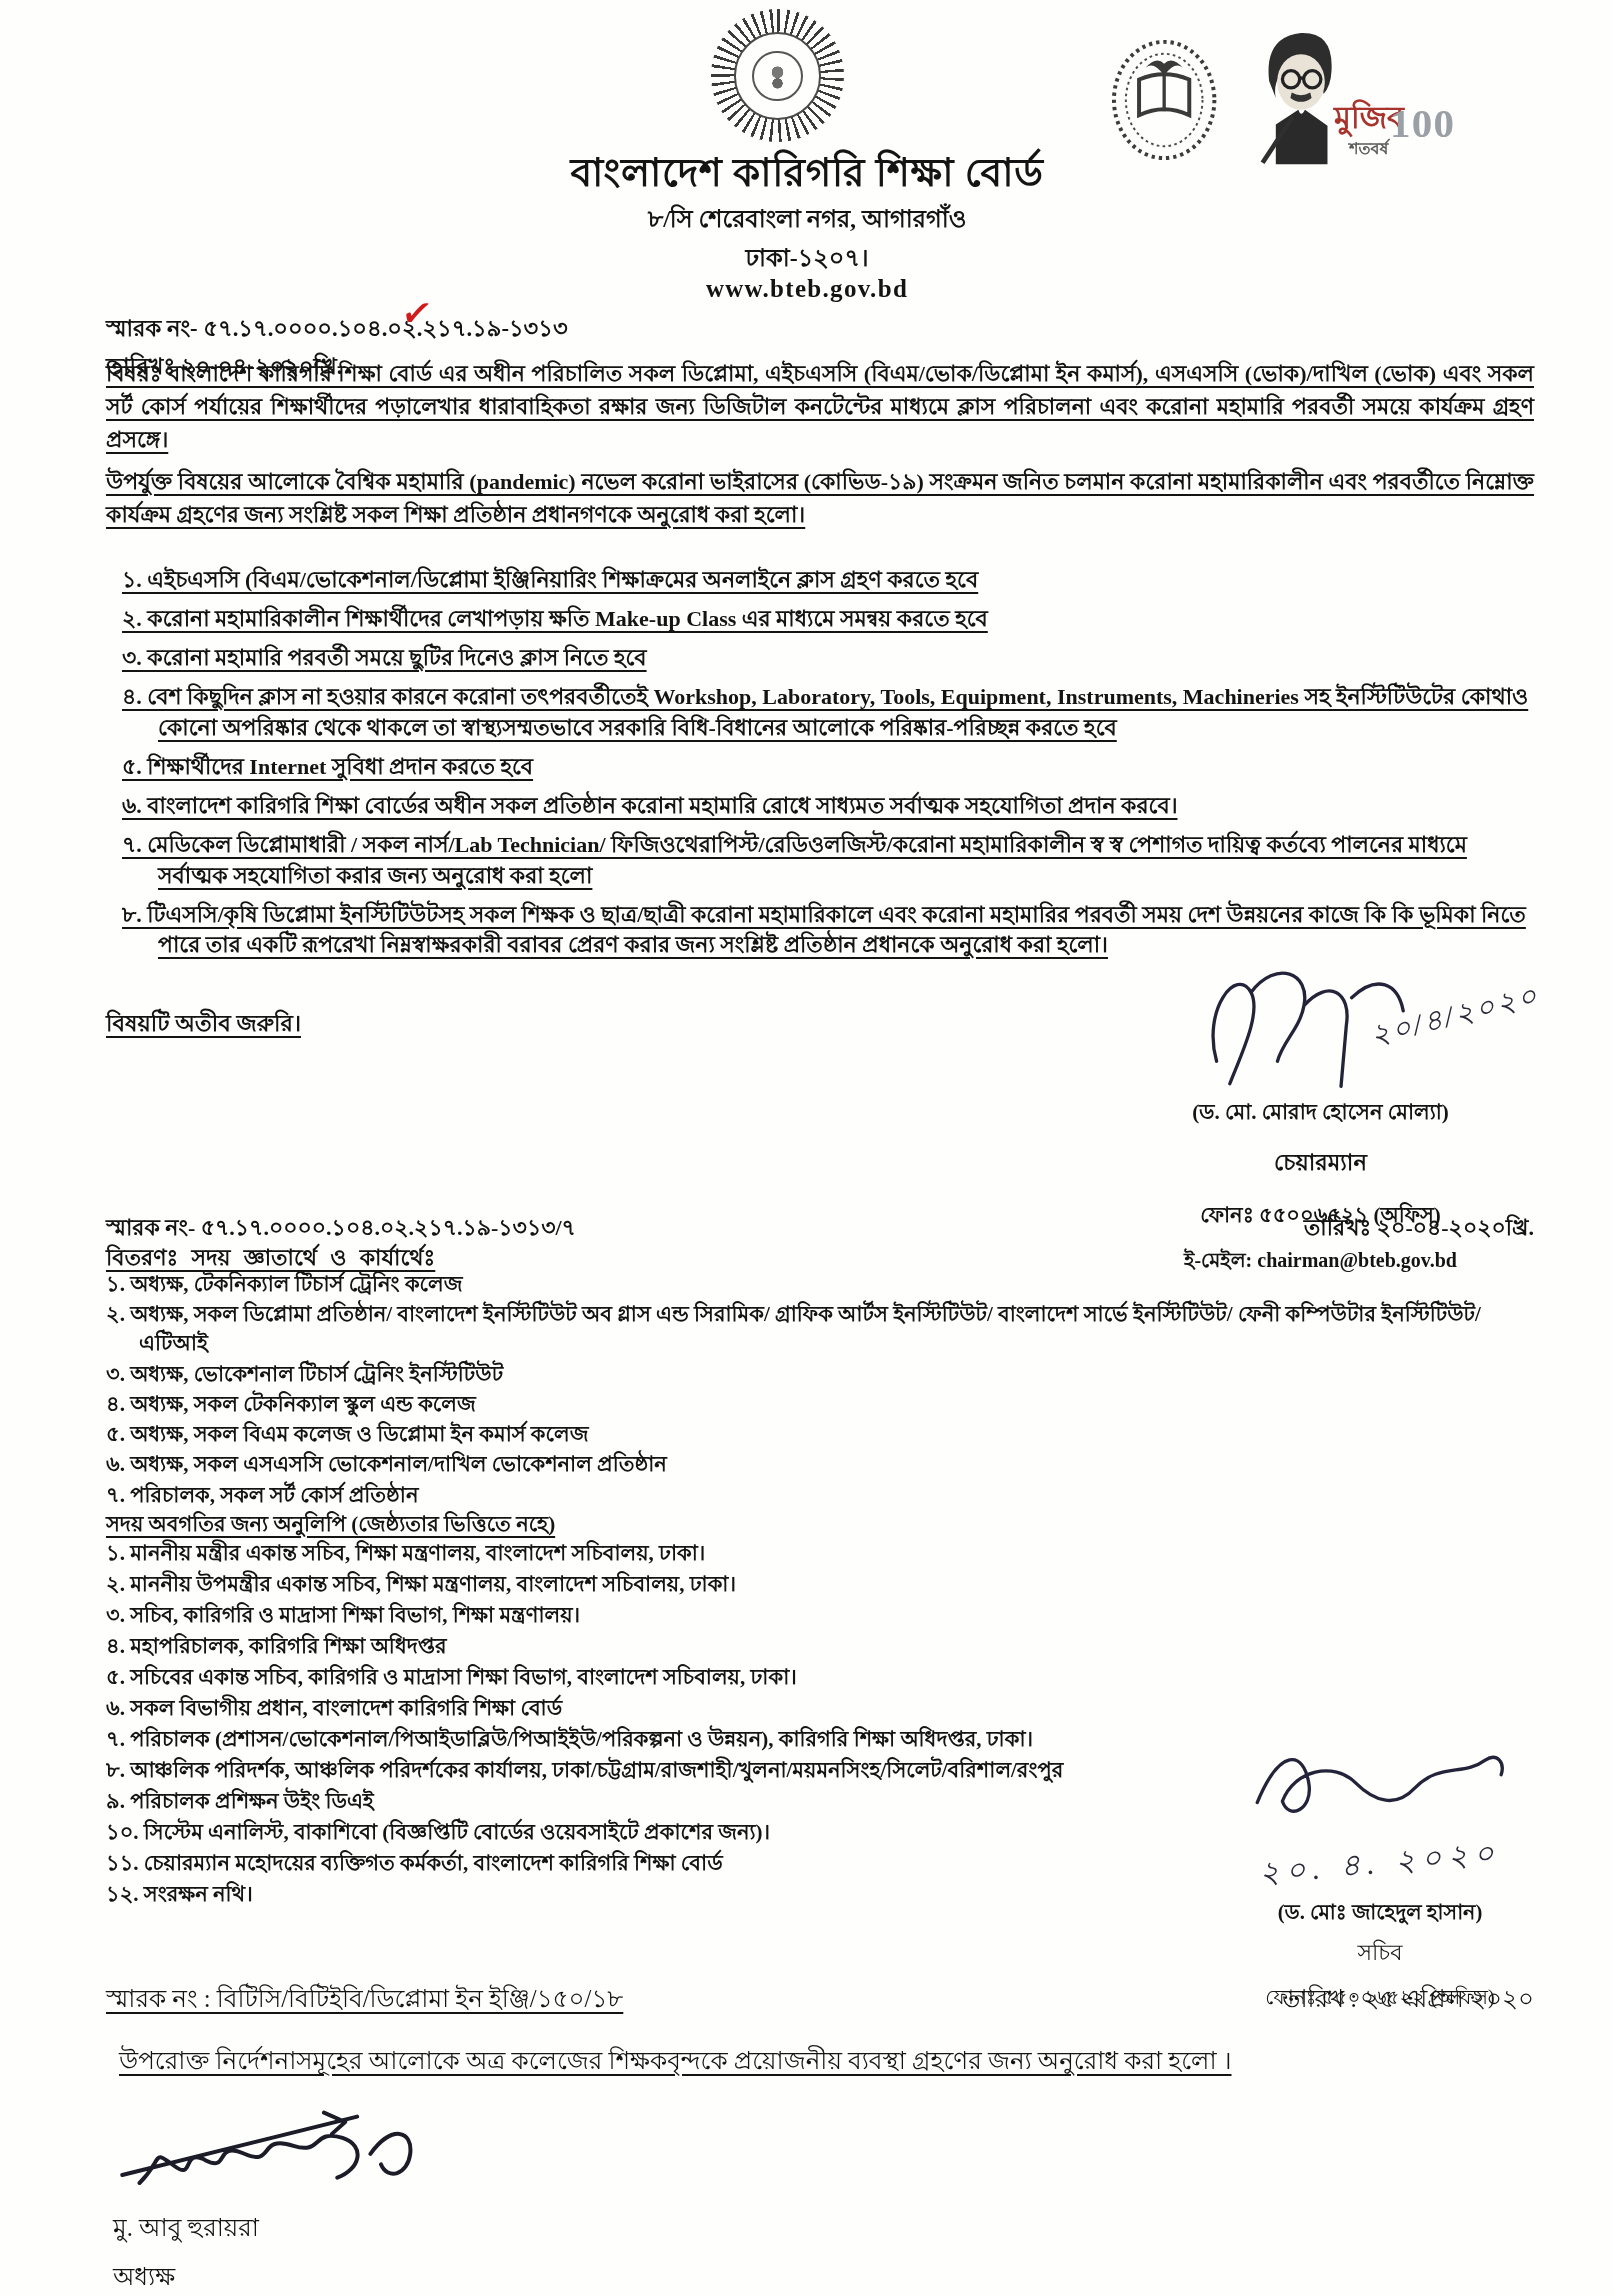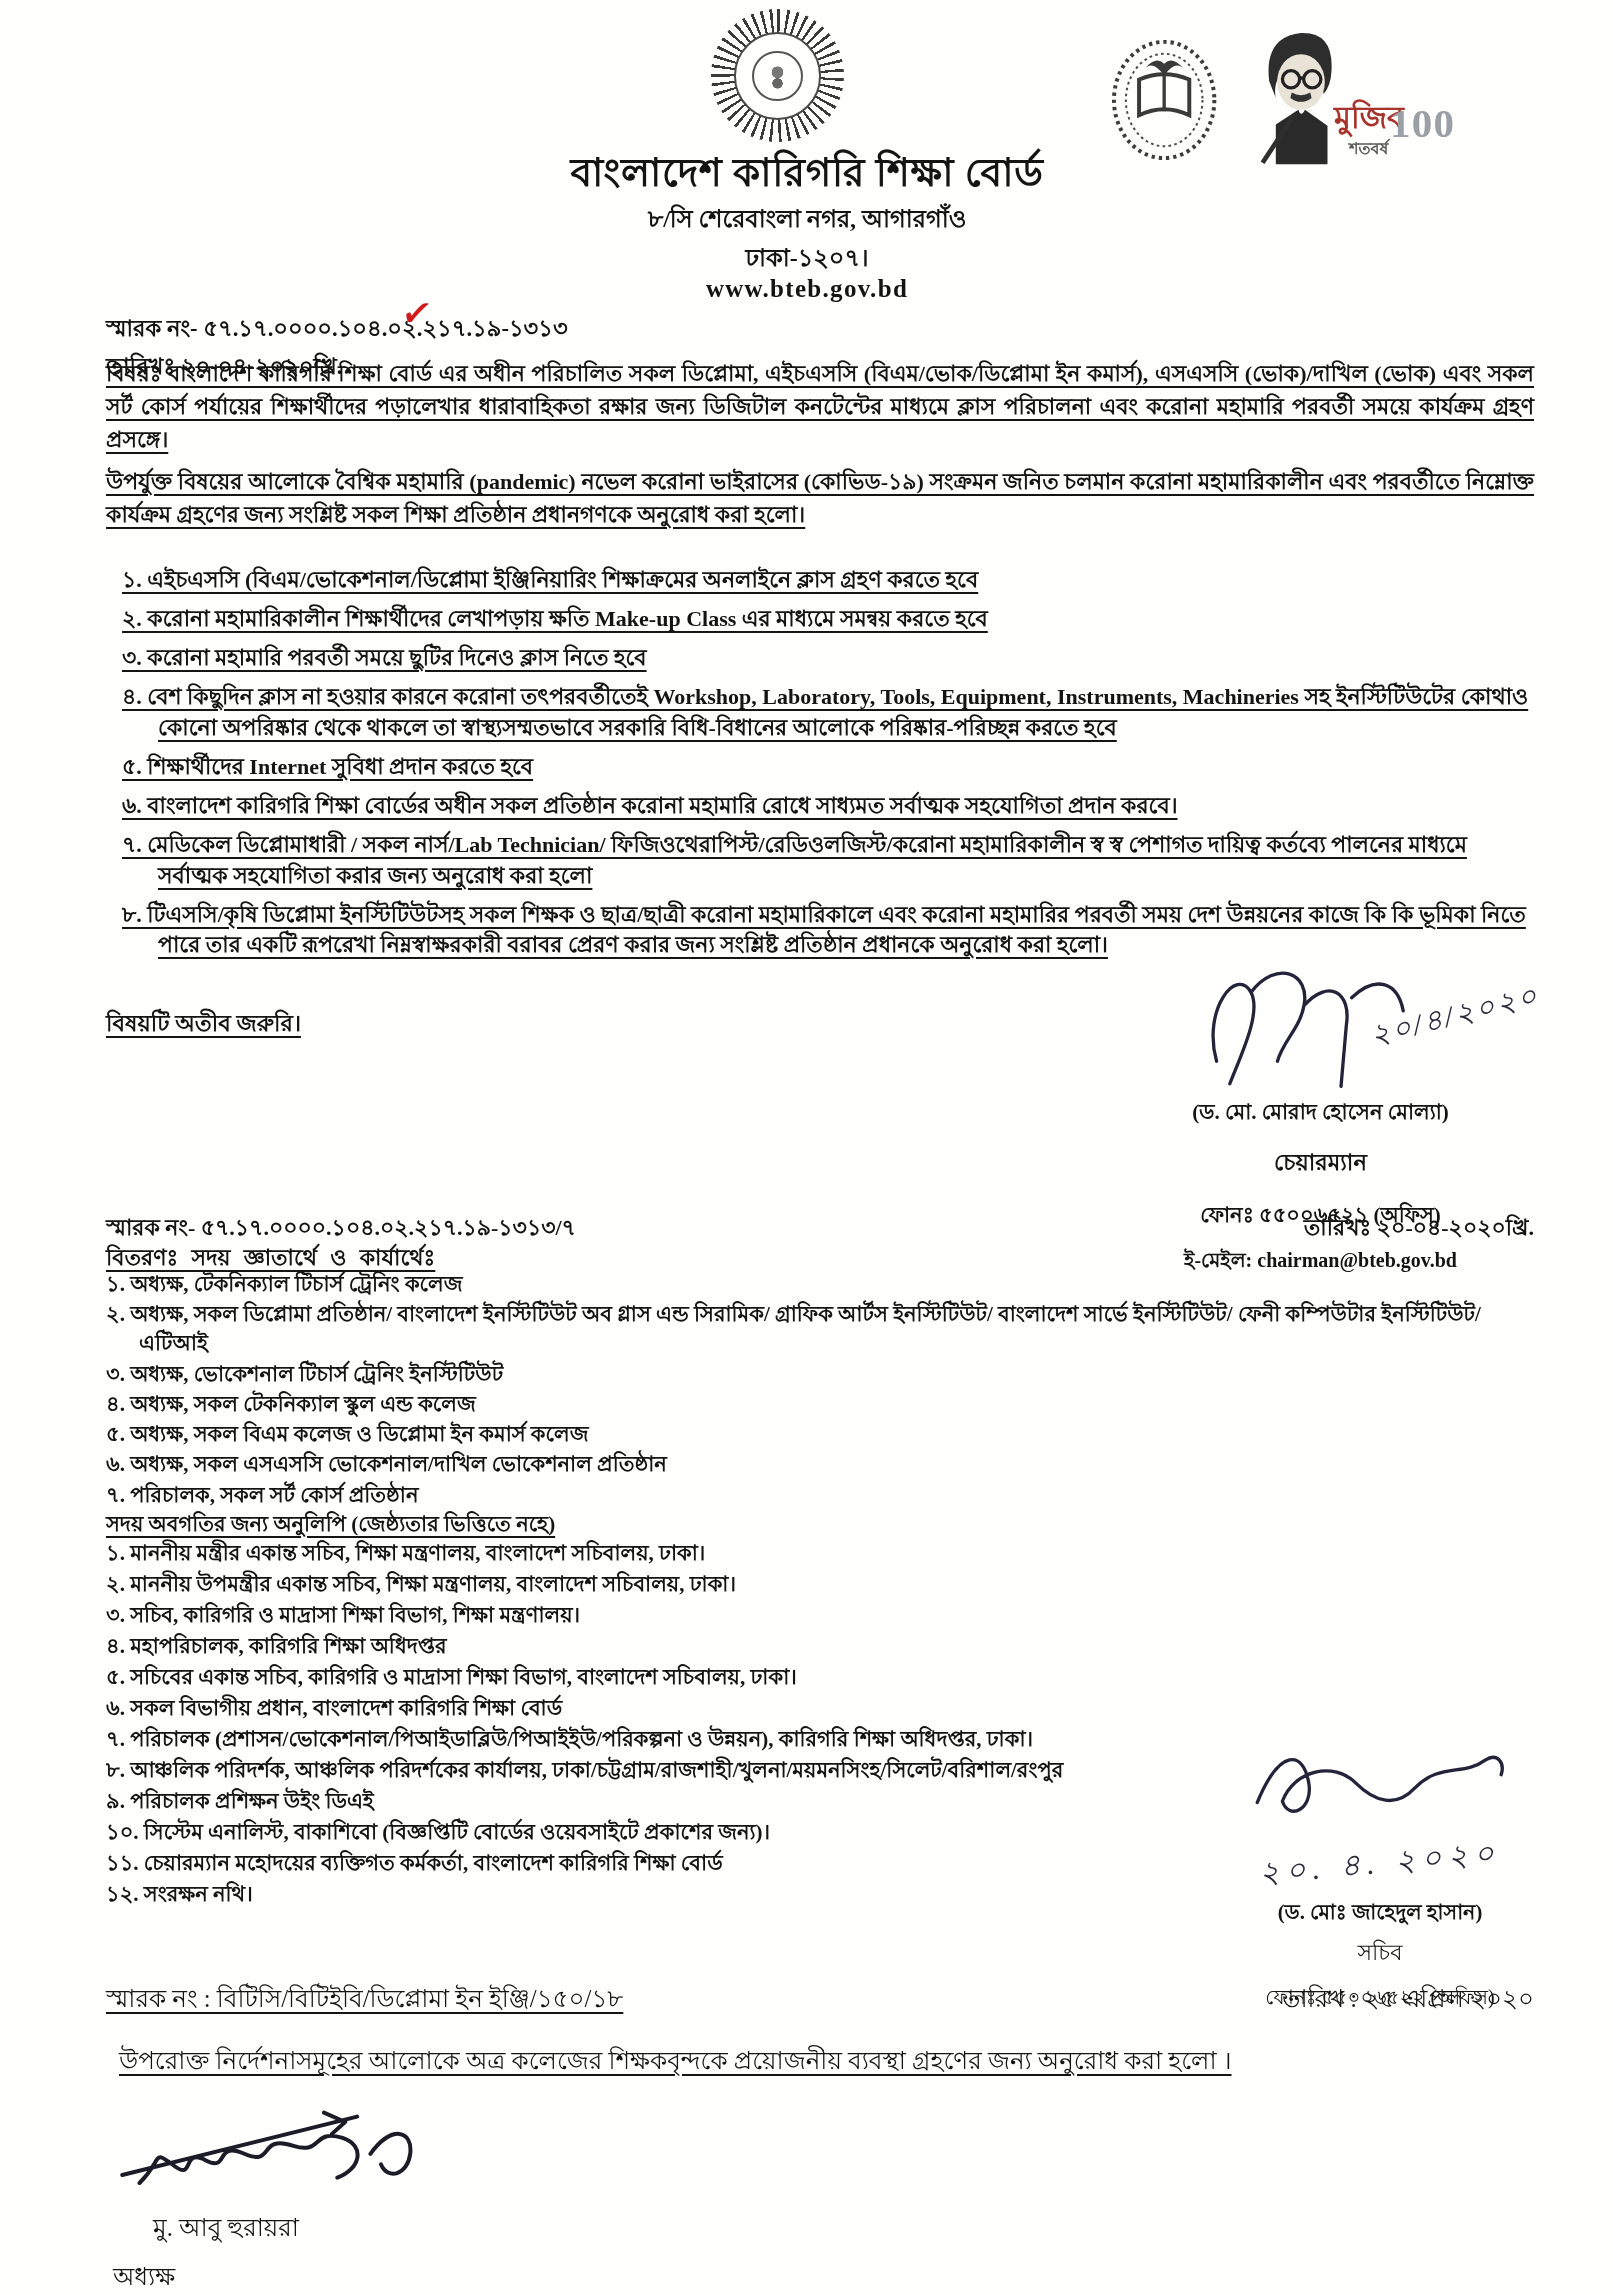--- a/index.html
+++ b/index.html
@@ -74,21 +74,21 @@
                  letter-spacing:6.6px; white-space:nowrap; }
   .secretary .nm { font-size:20.6px; font-weight:bold; margin-top:6.6px; }
   .secretary .tt { font-size:22px; font-weight:normal; margin-top:4px; }
   .secretary .ph { font-size:20px; font-weight:normal; margin-top:10.6px; }
 
   .memo-row-3 { left:106px; top:1980px; width:1428px; font-size:24.6px; }
   .endorsement { left:119px; top:2043px; width:1327px; font-size:24.6px; line-height:35px; }
 
   .principal { left:113px; top:2090px; width:597px; }
   .principal-sig { width:345px; height:113px; }
-  .principal .nm { font-size:24.6px; margin-top:4px;margin-left:40px; }
+  .principal .nm { font-size:24.6px; margin-top:4px; }
   .principal .tt { font-size:24.6px; margin-top:9.3px; }
 </style>
 </head>
 <body>
 
 <div class="page">
 
   <div class="abs seal">
     <div class="seal-inner"></div>
     <div class="seal-core"></div>

